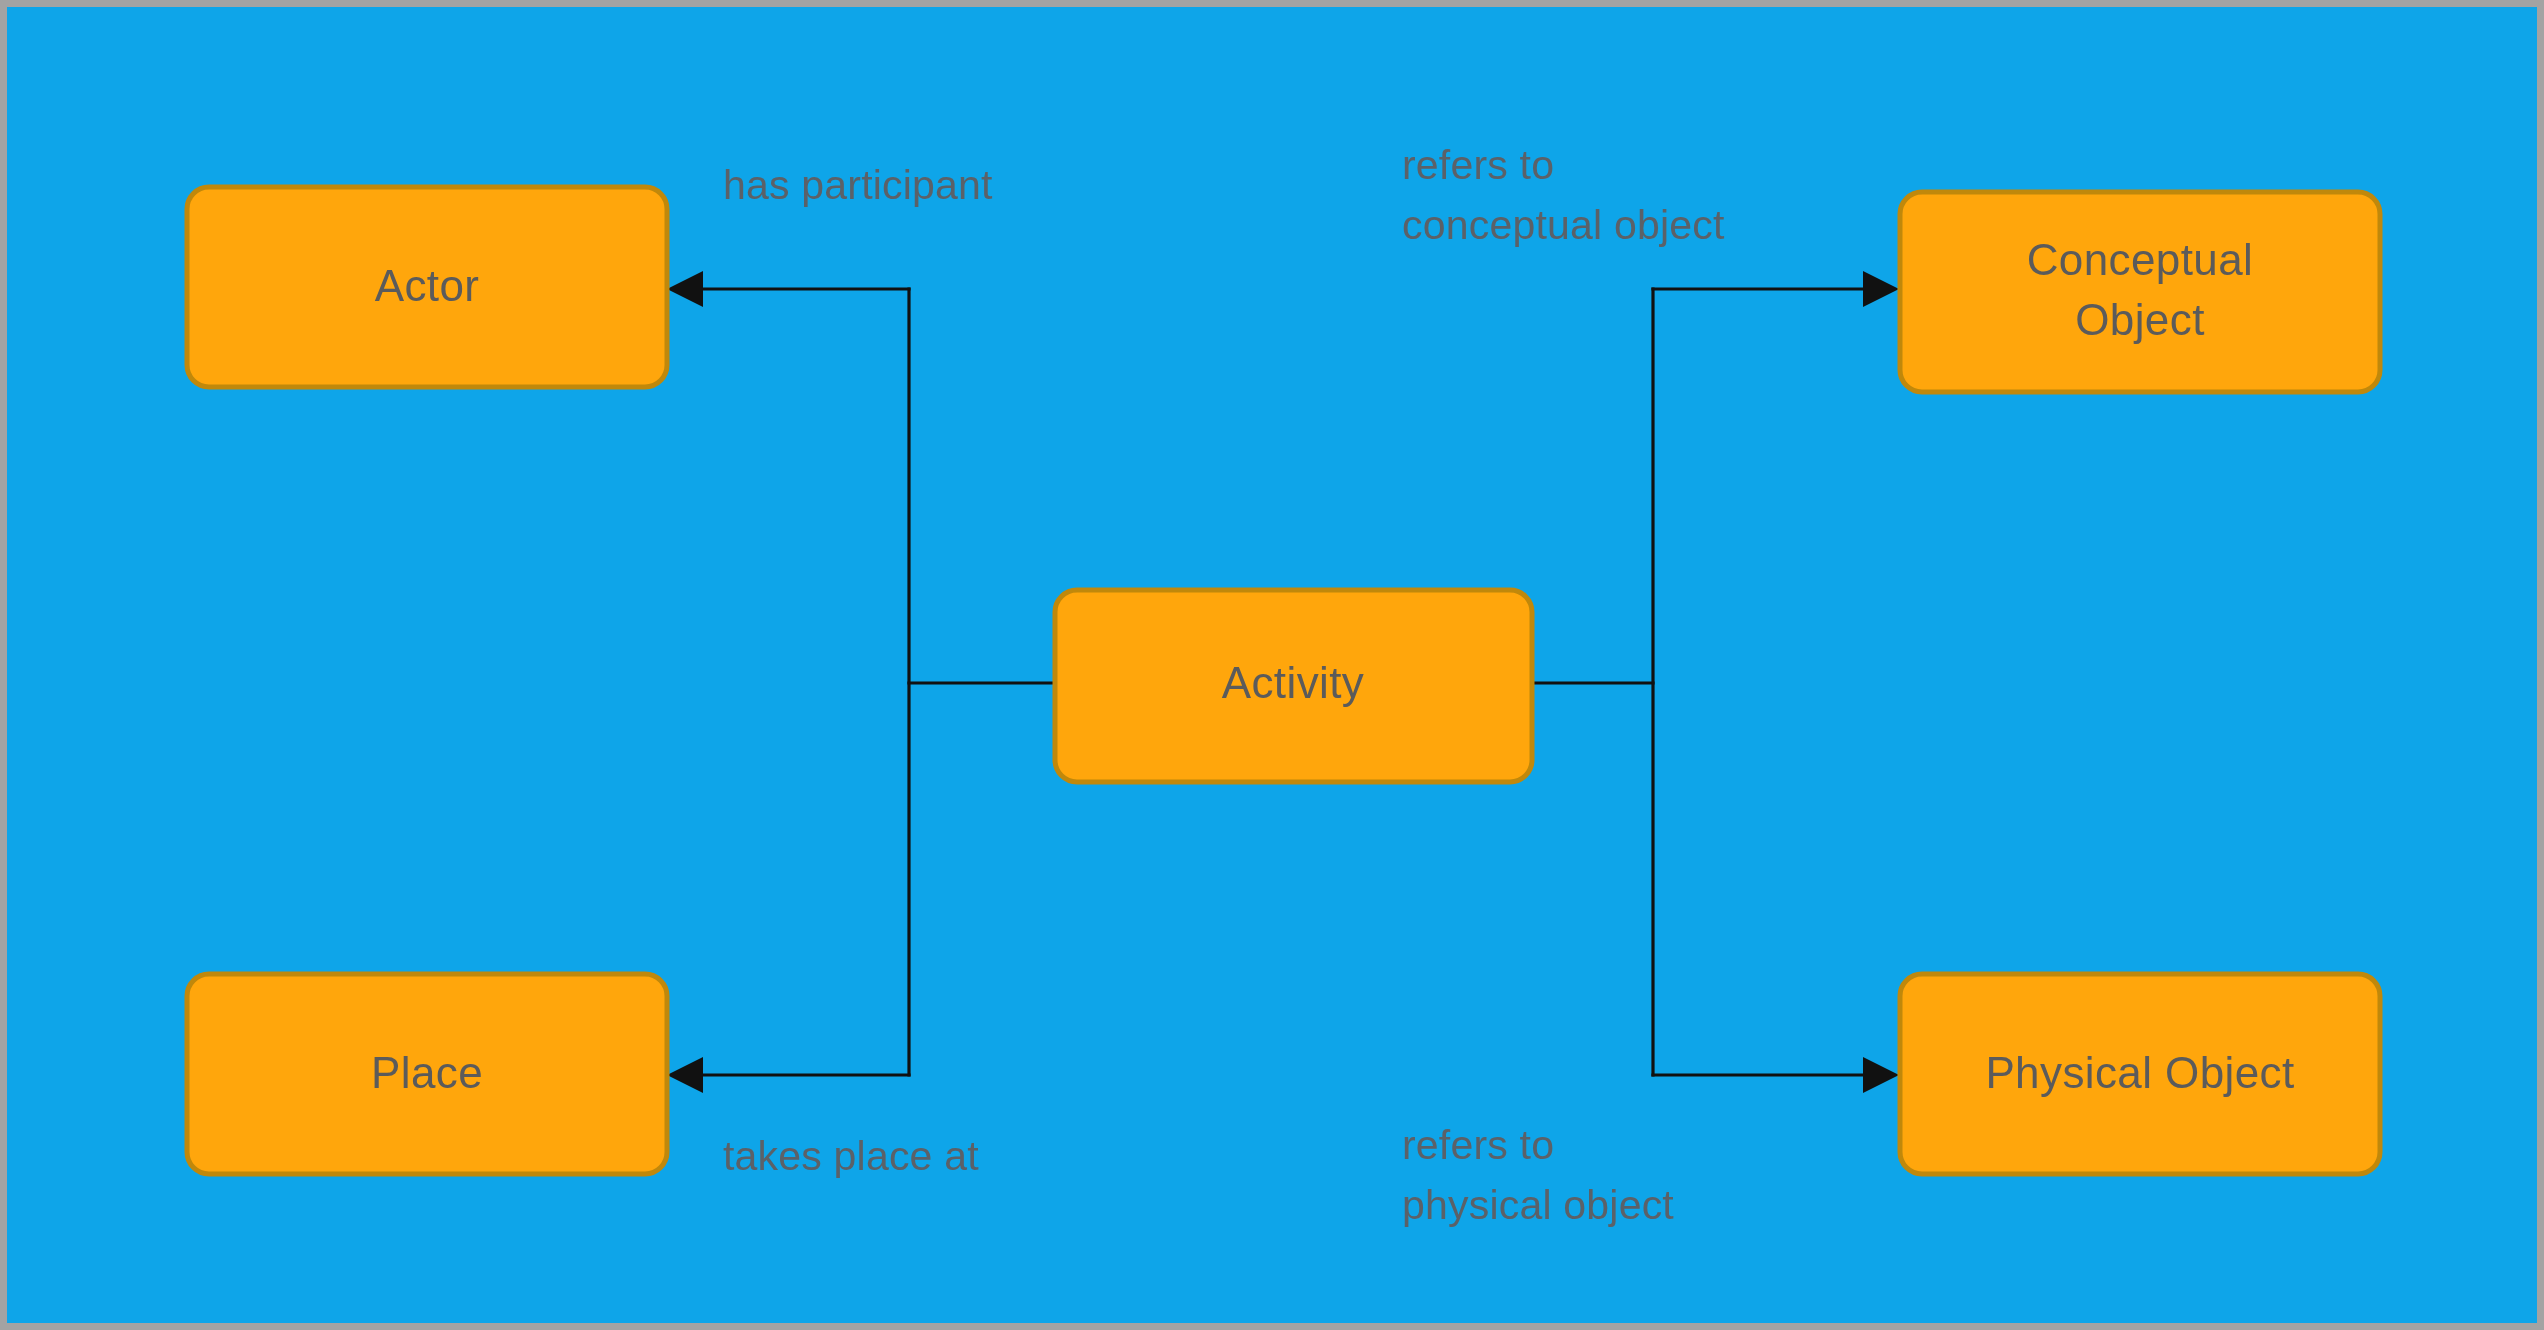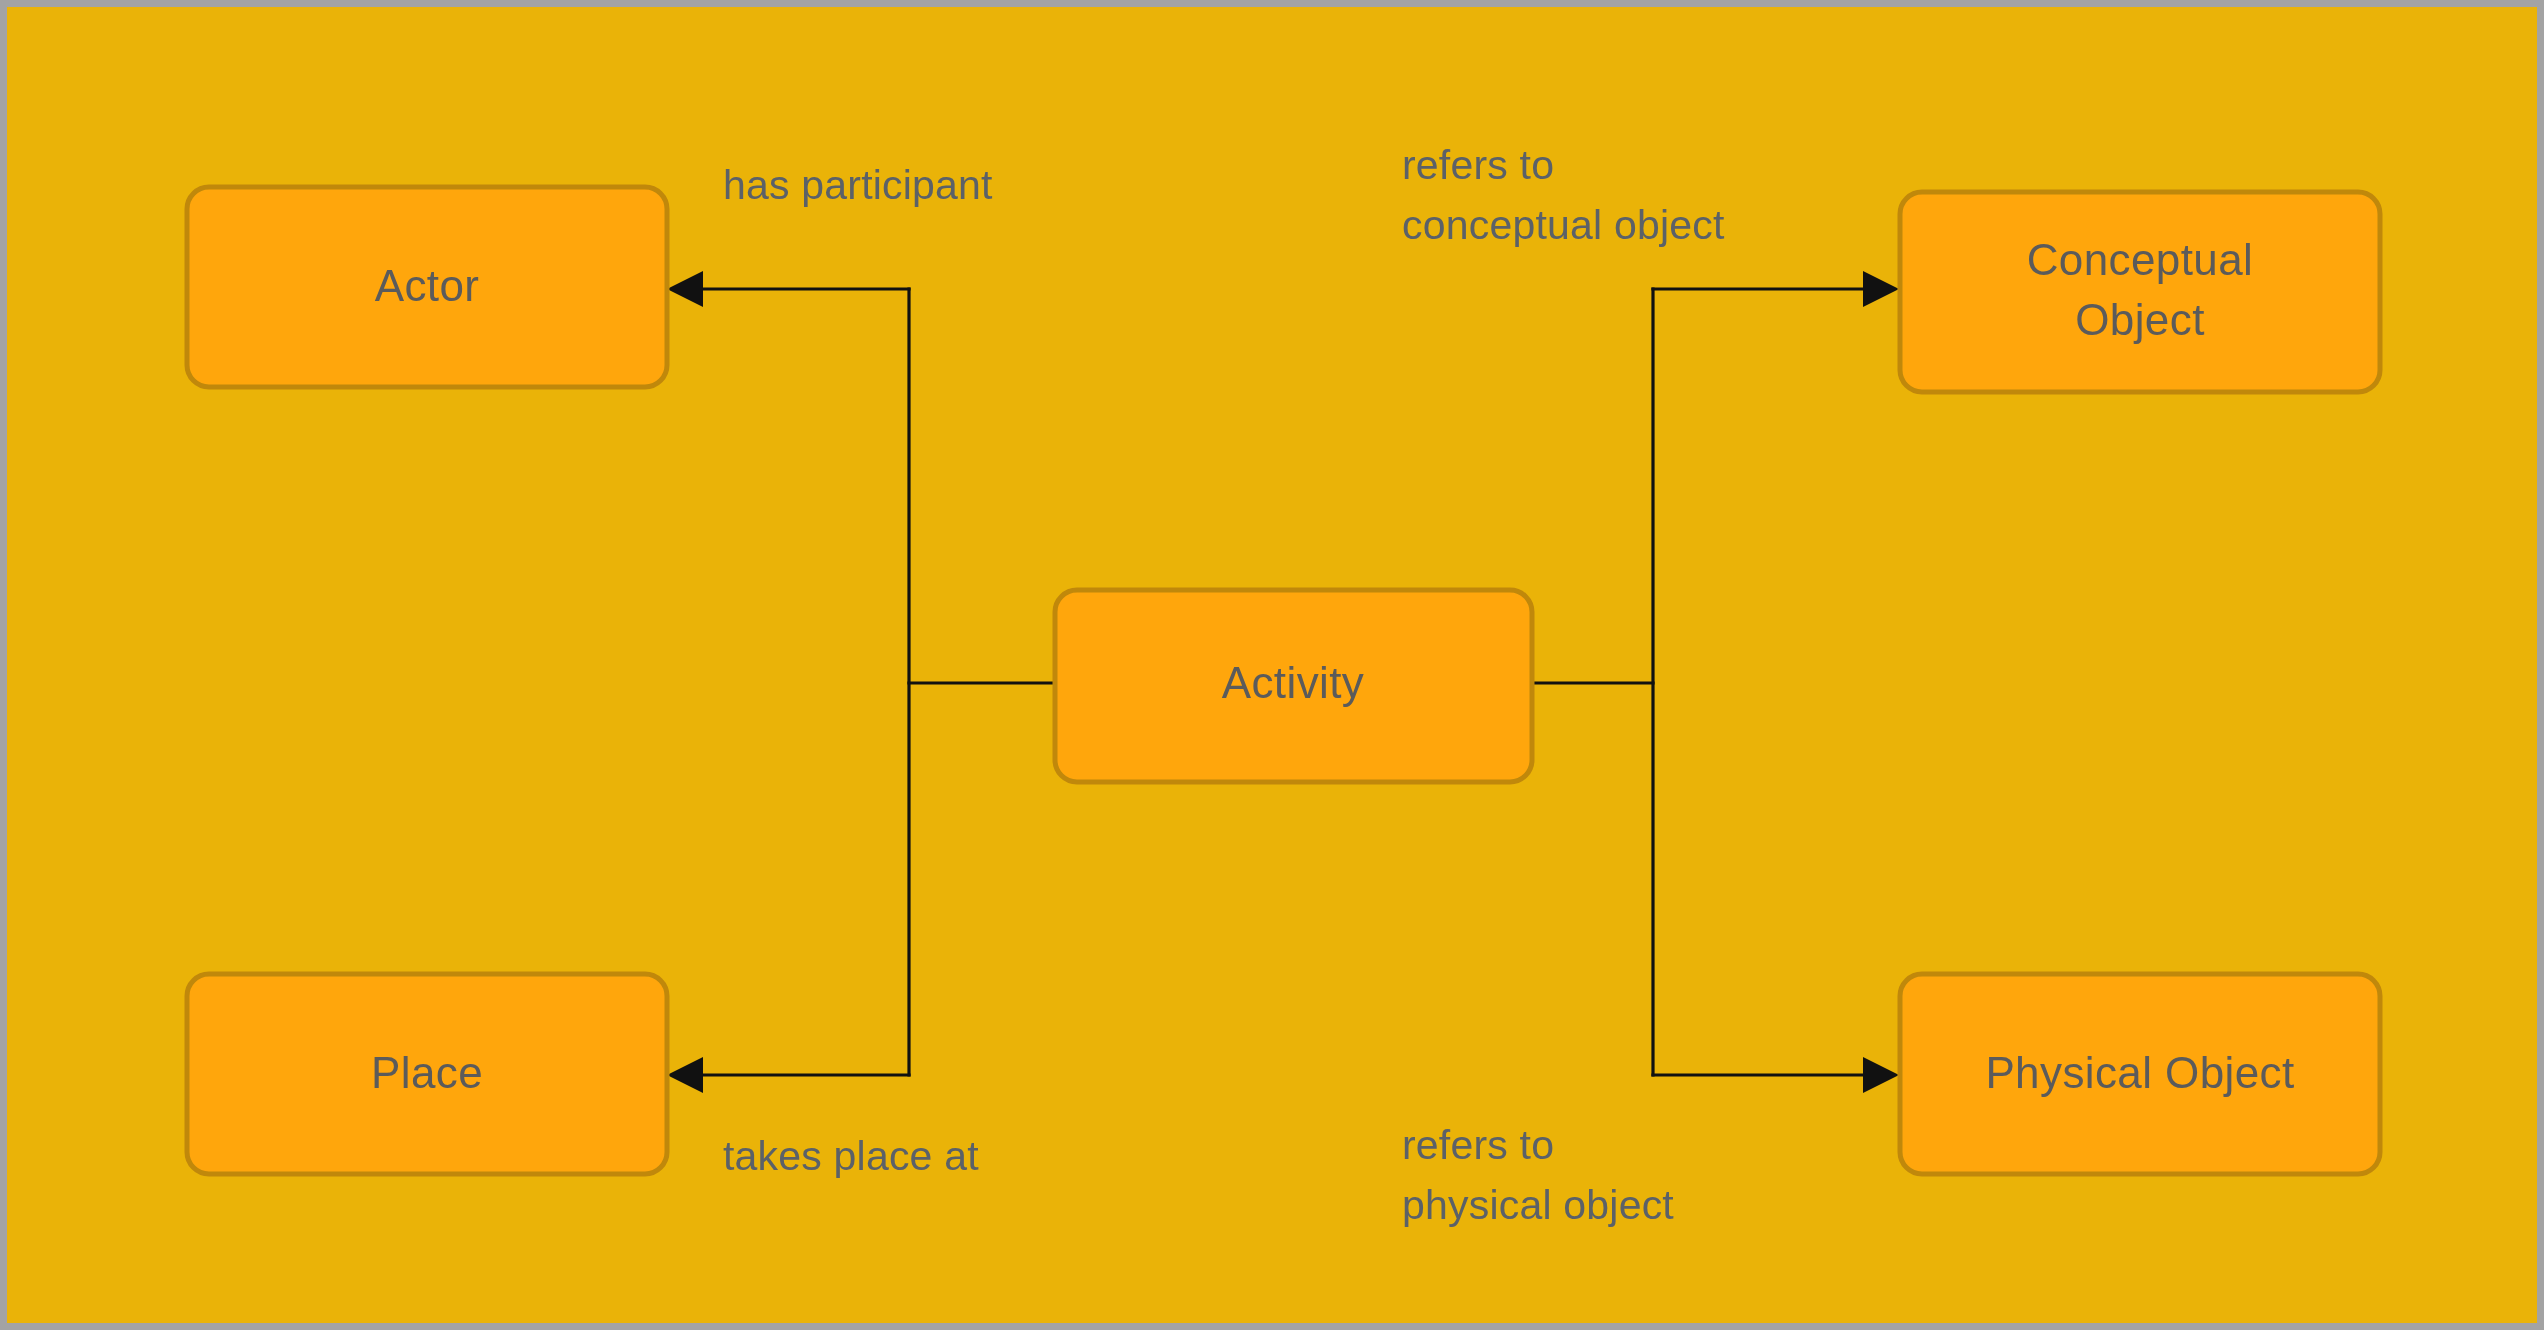--- a/index.html
+++ b/index.html
@@ -8,21 +8,21 @@
     padding: 0;
     background: #ffffff;
   }
   body {
     font-family: "Liberation Sans", sans-serif;
   }
   #canvas {
     position: relative;
     width: 2544px;
     height: 1330px;
-    background: #eab308;
+    background: #0ea5e9;
     box-sizing: border-box;
     border: 7px solid #a3a3a3;
     overflow: hidden;
   }
   #diagram-svg {
     position: absolute;
     left: 0;
     top: 0;
     width: 2544px;
     height: 1330px;

